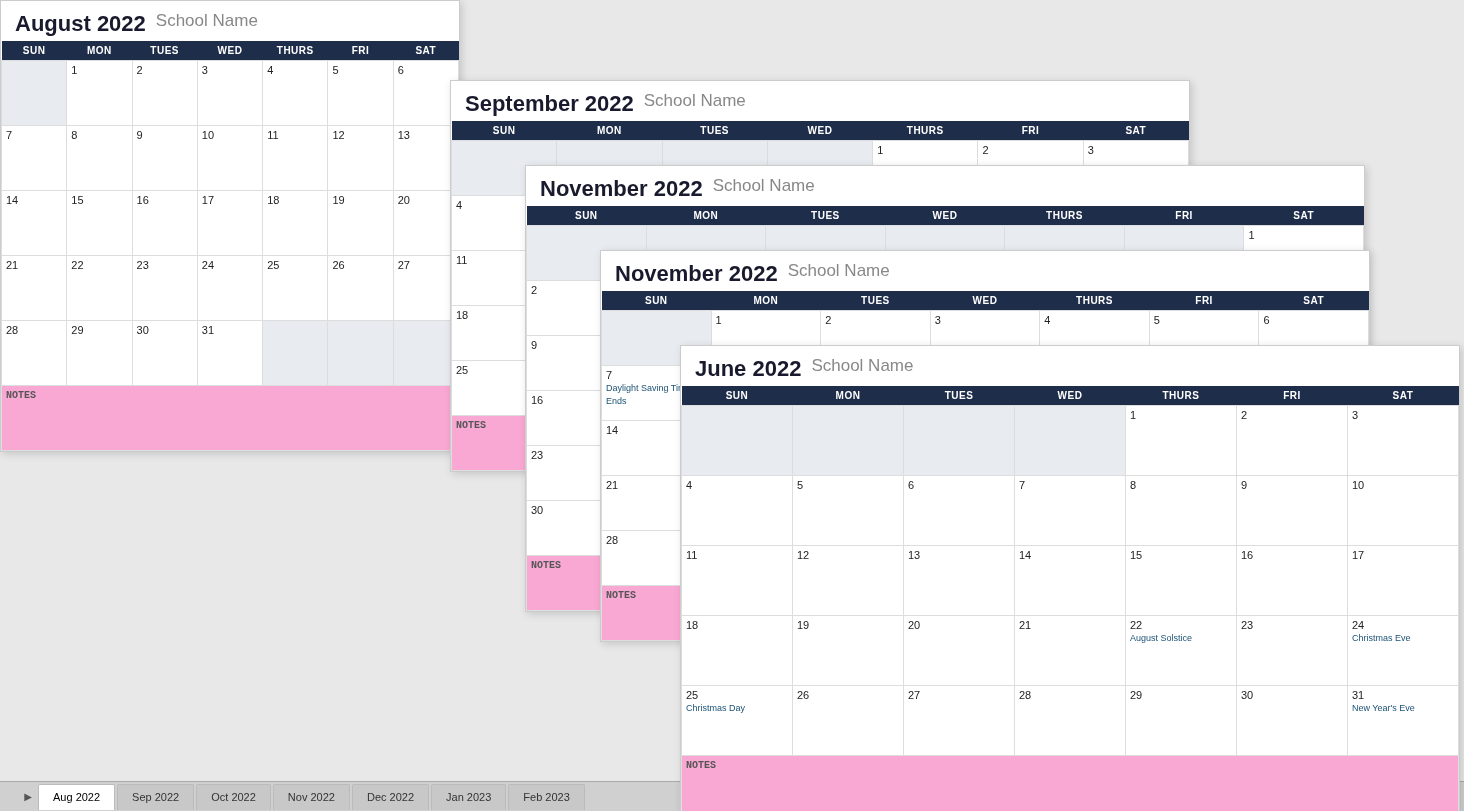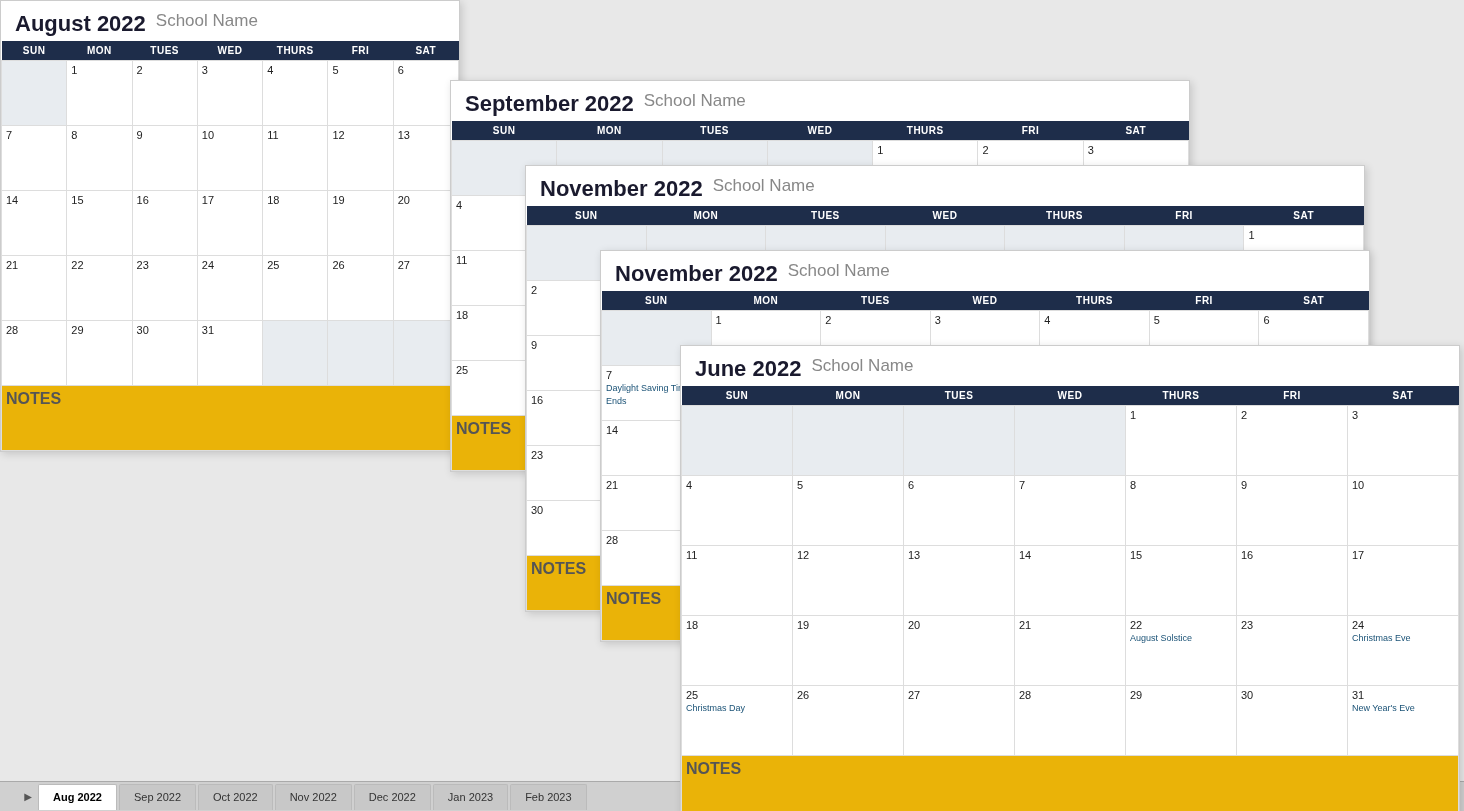--- a/index.html
+++ b/index.html
@@ -34,21 +34,21 @@
       align-items: center;
       background: #c8c8c8;
       border: 1px solid #bbb;
       border-bottom: none;
       cursor: pointer;
       color: #333;
       border-radius: 2px 2px 0 0;
     }
     .tab-item.active {
       background: #fff;
-      font-weight: bold;
+      font-weight: normal;
       color: #000;
     }
     .tab-arrow {
       width: 16px;
       height: 16px;
       display: flex;
       align-items: center;
       justify-content: center;
       font-size: 10px;
       color: #555;
@@ -110,27 +110,28 @@
       font-weight: 500;
       color: #222;
     }
     .cal-grid td .event-text {
       font-size: 9px;
       color: #1a5276;
       margin-top: 2px;
       line-height: 1.2;
     }
     .notes-row td {
-      background: #eab308;
-      font-size: 16px;
+      background: #f9a8d4;
+      font-size: 10px;
       font-weight: 600;
       color: #555;
       height: 40px;
       vertical-align: top;
       padding: 4px;
+      font-family: Liberation Mono, monospace;
     }
 
     
     #aug-card {
       top: 0;
       left: 0;
       width: 460px;
       z-index: 1;
     }
     

